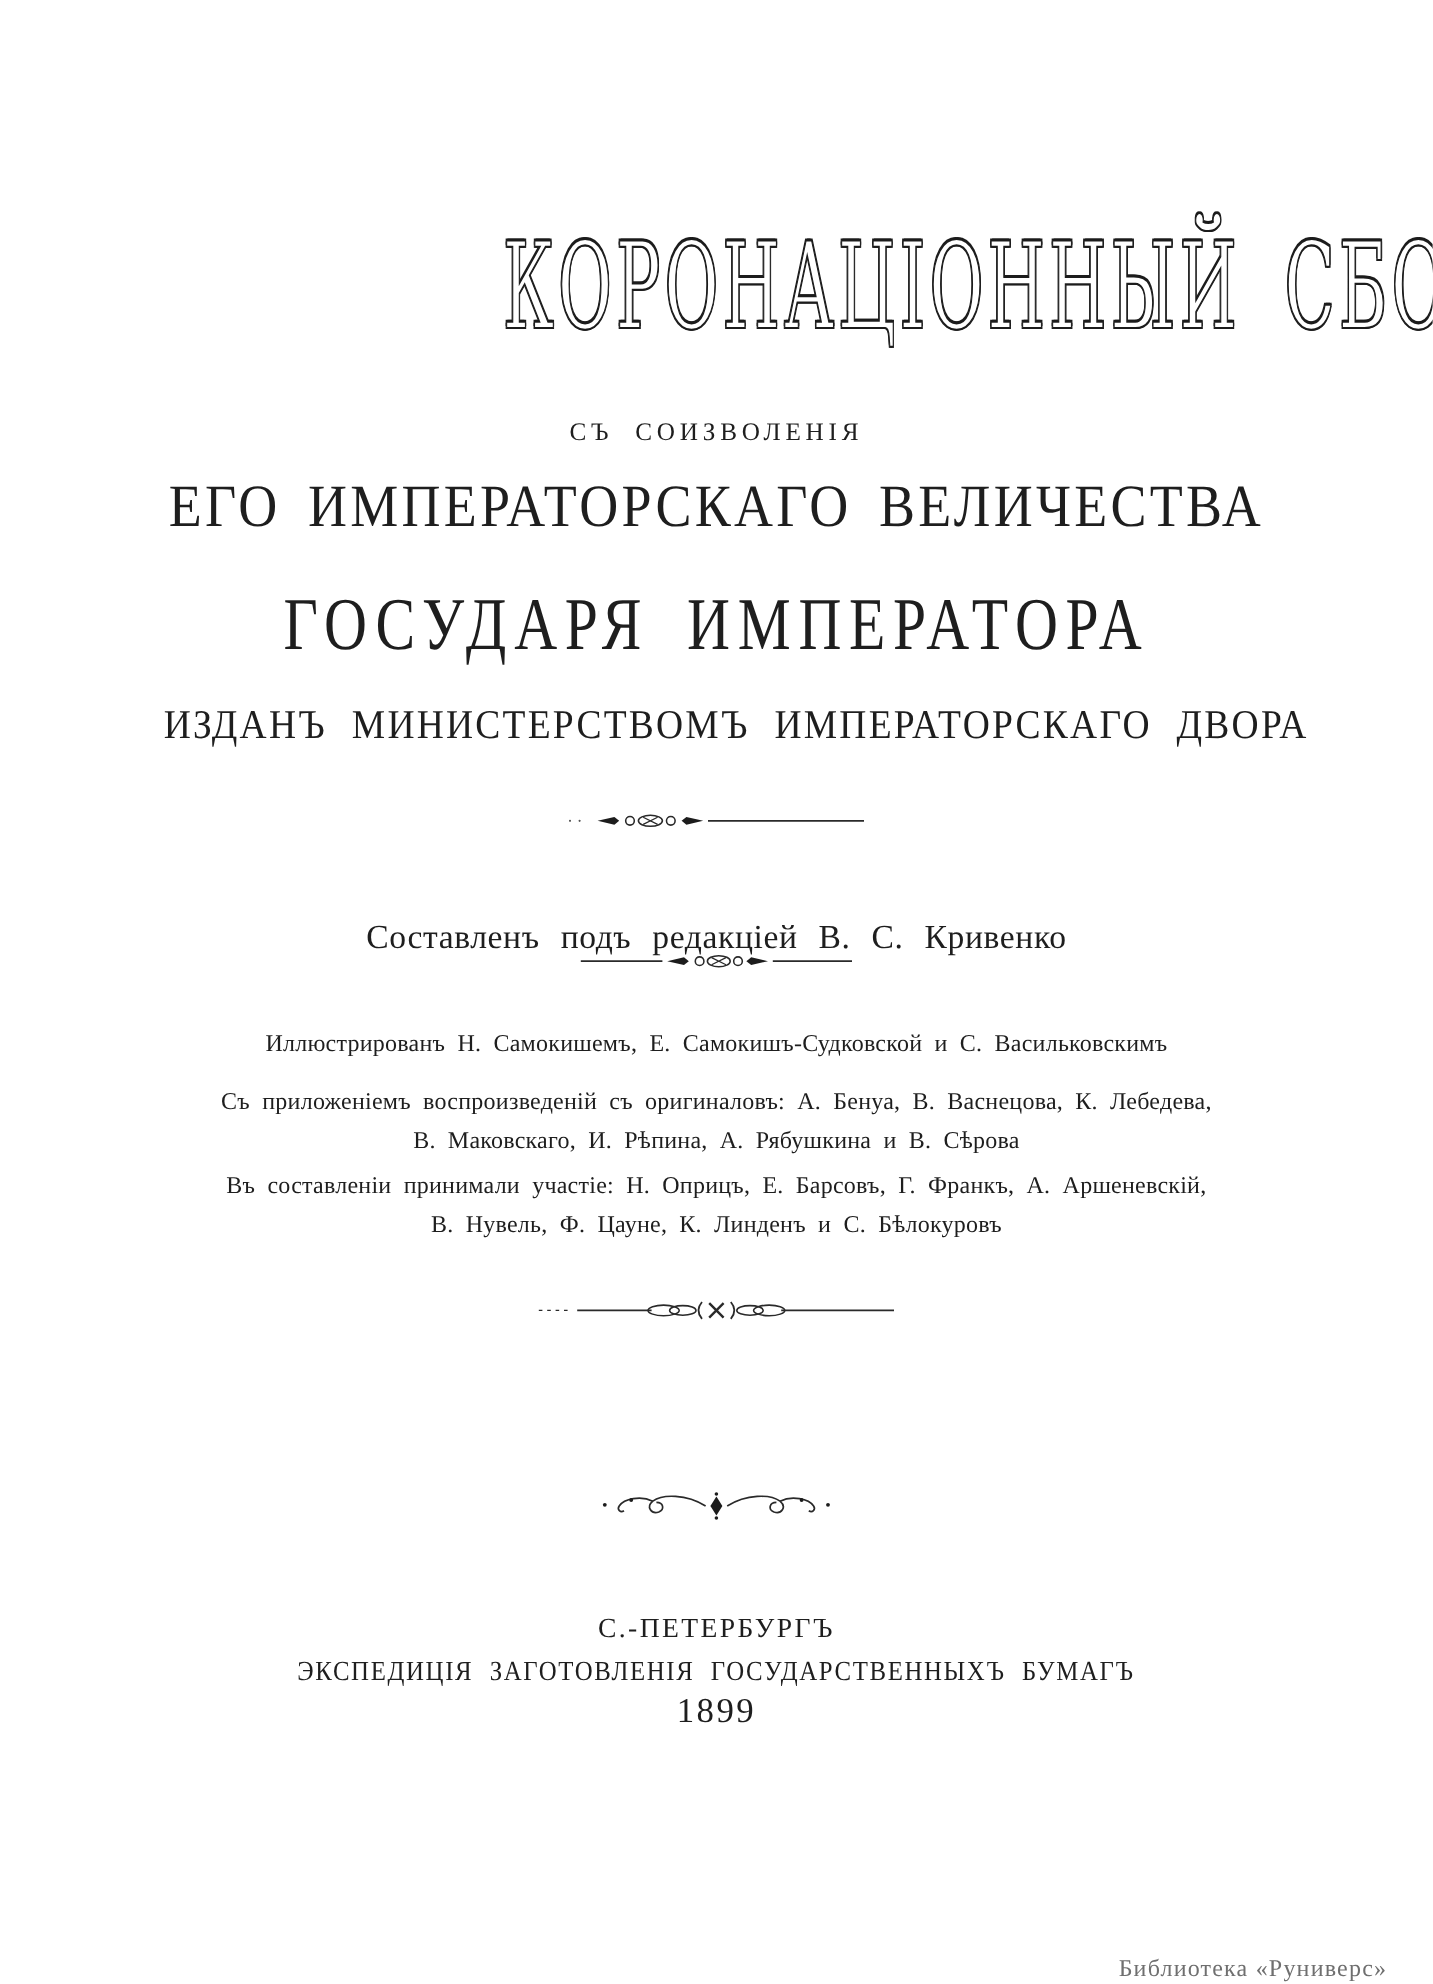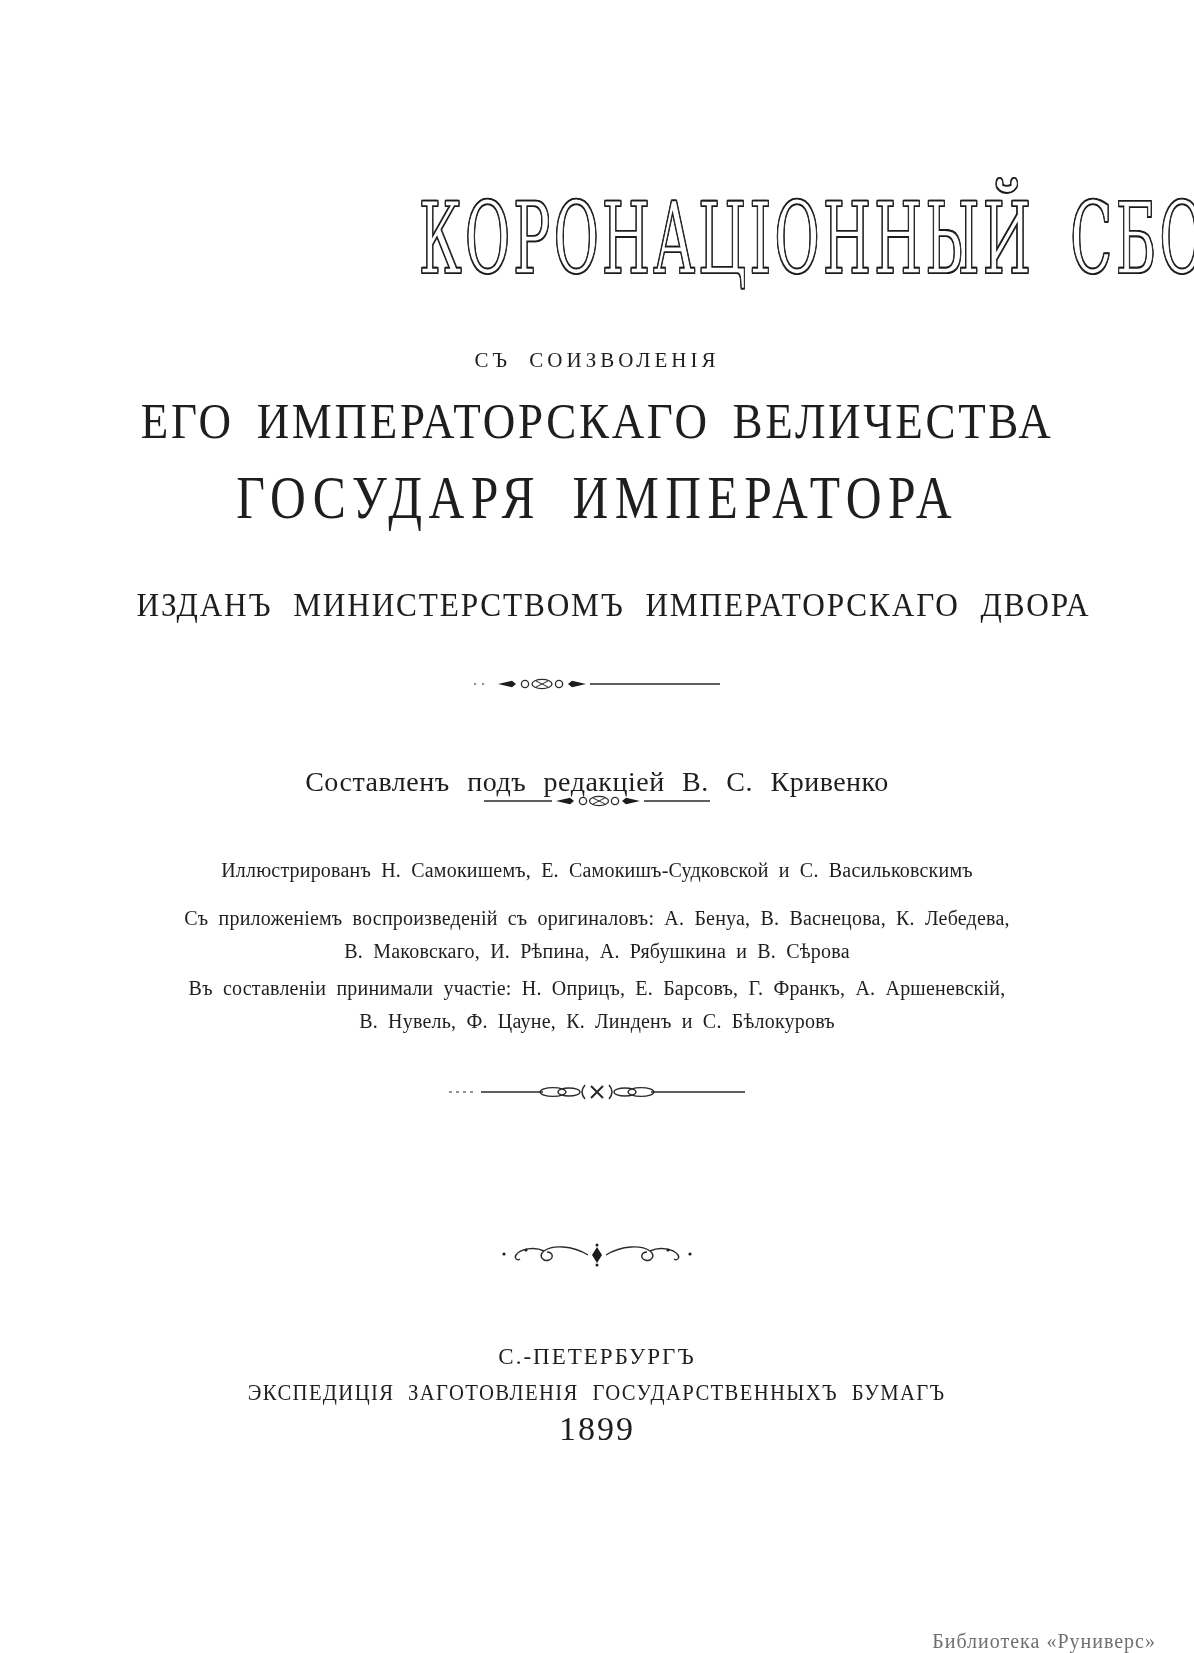--- a/index.html
+++ b/index.html
@@ -24,21 +24,21 @@
   .main-title{top:189px;}
   .main-title .hollow{
     font-family:"DejaVu Serif", serif;
     font-size:100px;letter-spacing:6px;word-spacing:28px;
     transform:scaleX(0.55);transform-origin:50% 50%;
   }
 
   .permission{top:350px;font-size:21px;letter-spacing:4px;word-spacing:9px;}
   .majesty{top:396px;}
   .majesty .line-inner{font-size:50px;letter-spacing:3px;word-spacing:10px;transform:scaleX(0.90);}
-  .emperor{top:466px;}
+  .emperor{top:490px;}
   .emperor .line-inner{font-size:62px;letter-spacing:8px;word-spacing:16px;transform:scaleX(0.80);}
   .publisher{top:588px;padding-left:32px;}
   .publisher .line-inner{font-size:34px;letter-spacing:2px;word-spacing:12px;transform:scaleX(0.92);}
   .line-inner{display:inline-block;white-space:nowrap;transform-origin:50% 50%;}
 
   .editor{top:768px;font-size:28px;letter-spacing:0.5px;word-spacing:10px;}
 
   .credit{font-size:20px;letter-spacing:0.2px;word-spacing:5px;line-height:33px;}
   .credit-1{top:854px;}
   .credit-2{top:902px;font-family:Liberation Serif, serif;}
@@ -50,21 +50,21 @@
     font-size:35px;letter-spacing:16px;word-spacing:18px;
     -webkit-text-stroke:1.1px #1c1c1c;
     text-shadow:-1.1px -1.1px 0 #1c1c1c, 1.1px -1.1px 0 #1c1c1c,
                 -1.1px 1.1px 0 #1c1c1c, 1.1px 1.1px 0 #1c1c1c;
     transform:scaleX(0.78);transform-origin:50% 50%;
   }
 
   .city{top:1345px;font-size:23px;letter-spacing:2px;}
   .printer{top:1381px;}
   .printer .line-inner{font-size:23px;letter-spacing:1.5px;word-spacing:8px;transform:scaleX(0.90);}
-  .year{top:1412px;font-size:34px;letter-spacing:2px;}
+  .year{top:1412px;font-size:29px;letter-spacing:2px;}
 
   .ornament{display:flex;justify-content:center;}
   .orn-1{top:676px;}
   .orn-2{top:793px;}
   .orn-3{top:1082px;}
   .orn-4{top:1242px;}
 
   .watermark{
     position:absolute;top:1607px;right:38px;
     font-size:20px;letter-spacing:1px;

